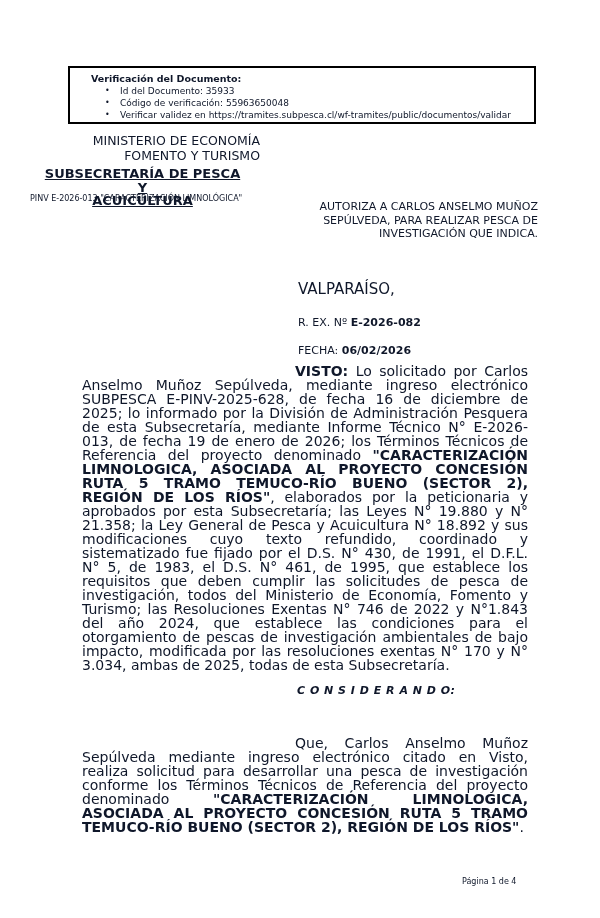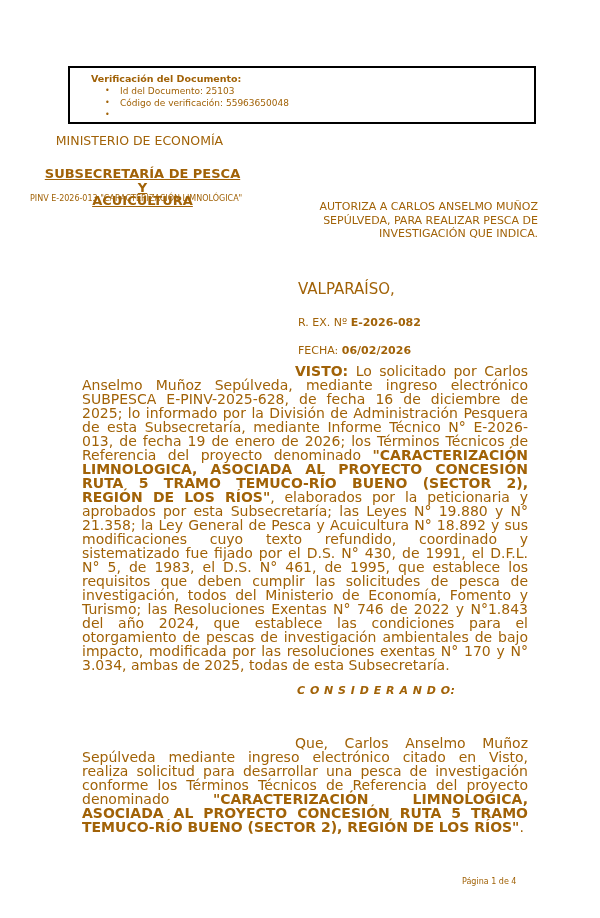--- a/index.html
+++ b/index.html
@@ -1,21 +1,21 @@
 <!DOCTYPE html>
 <html><head>
 <meta charset="utf-8">
 <style>
   html, body { margin:0; padding:0; background:#ffffff; }
   .page {
     position: relative;
     width: 600px;
     height: 918px;
     background: #ffffff;
-    color: #a16207;
+    color: #0f172a;
     font-family: "DejaVu Sans", sans-serif;
     overflow: hidden;
   }
   .b { font-weight: bold; text-align: right; }
 
   
   .verify-box {
     position: absolute;
     left: 68px; top: 66px;
     width: 468px; height: 58px;
@@ -23,22 +23,22 @@
     box-sizing: border-box;
     padding: 5px 4px 0 21px;
   }
   .verify-title { font-size: 9.5px; font-weight: bold; line-height: 12px; }
   .verify-item { display: flex; font-size: 9px; line-height: 12px; white-space: nowrap; padding-left: 14px; }
   .verify-bullet { width: 15px; flex: 0 0 15px; font-size: 8px; text-align: left; }
 
   
   .ministry {
     position: absolute;
-    left: 37px; top: 133px; width: 205px;
-    text-align: center;
+    left: 55px; top: 133px; width: 205px;
+    text-align: right;
     font-size: 12.5px; line-height: 15px;
   }
   .subsecretaria {
     position: absolute;
     left: 40px; top: 167px; width: 205px;
     text-align: center;
     font-size: 13px; line-height: 13.5px;
     font-weight: bold; text-decoration: underline;
   }
   .project-ref {
@@ -88,33 +88,35 @@
 </style>
 </head>
 <body>
 
 <div class="page">
 
   <div class="verify-box">
     <div class="verify-title">Verificación del Documento:</div>
     <div class="verify-item">
       <span class="verify-bullet">•</span>
-      <span>Id del Documento: 25103</span>
+      <span>Id del Documento: 35933</span>
     </div>
     <div class="verify-item">
       <span class="verify-bullet">•</span>
       <span>Código de verificación: 55963650048</span>
     </div>
     <div class="verify-item">
       <span class="verify-bullet">•</span>
+      <span>Verificar validez en https://tramites.subpesca.cl/wf-tramites/public/documentos/validar</span>
     </div>
   </div>
 
   <div class="ministry">
     <div>MINISTERIO DE ECONOMÍA</div>
+    <div>FOMENTO Y TURISMO</div>
   </div>
   <div class="subsecretaria">
     <div>SUBSECRETARÍA DE PESCA Y</div>
     <div>ACUICULTURA</div>
   </div>
   <div class="project-ref">PINV E-2026-013 "CARACTERIZACIÓN LIMNOLÓGICA"</div>
 
   <div class="subject">AUTORIZA A CARLOS ANSELMO MUÑOZ SEPÚLVEDA, PARA REALIZAR PESCA DE INVESTIGACIÓN QUE INDICA.</div>
   <div class="city">VALPARAÍSO,</div>
   <div class="res-line"><span>R. EX. Nº </span><span class="b">E-2026-082</span></div>

